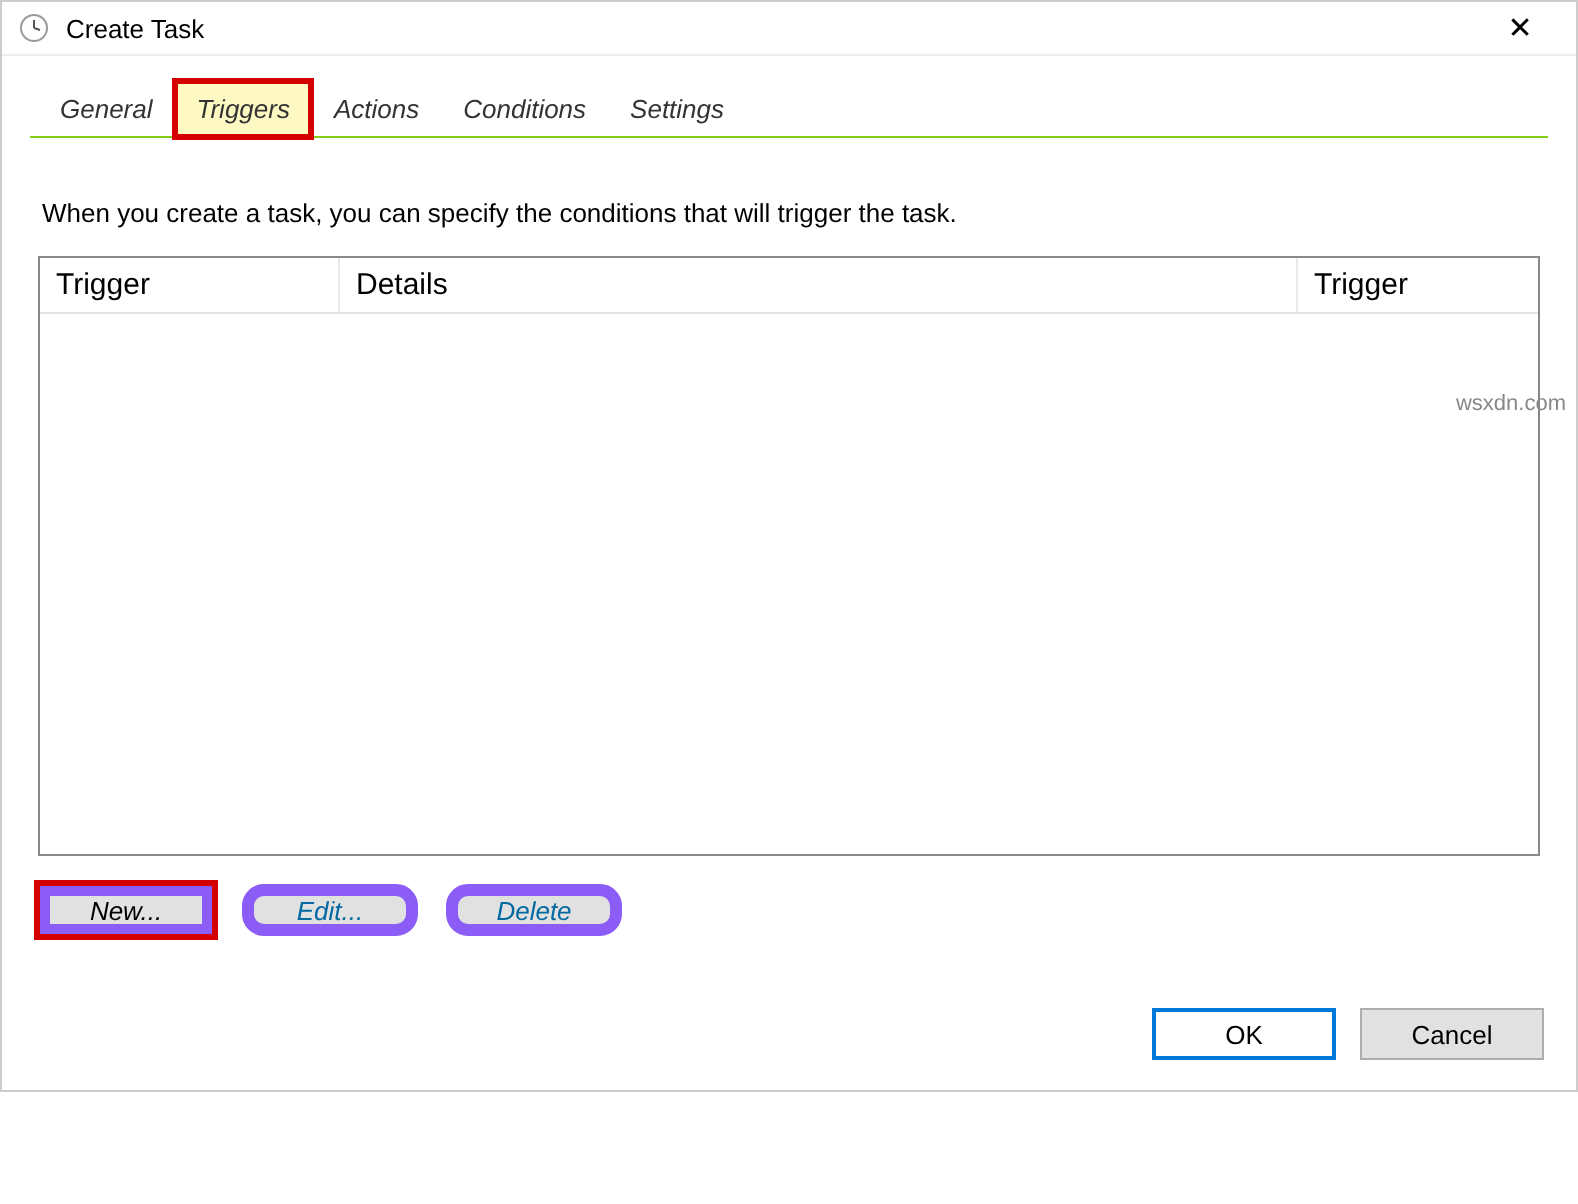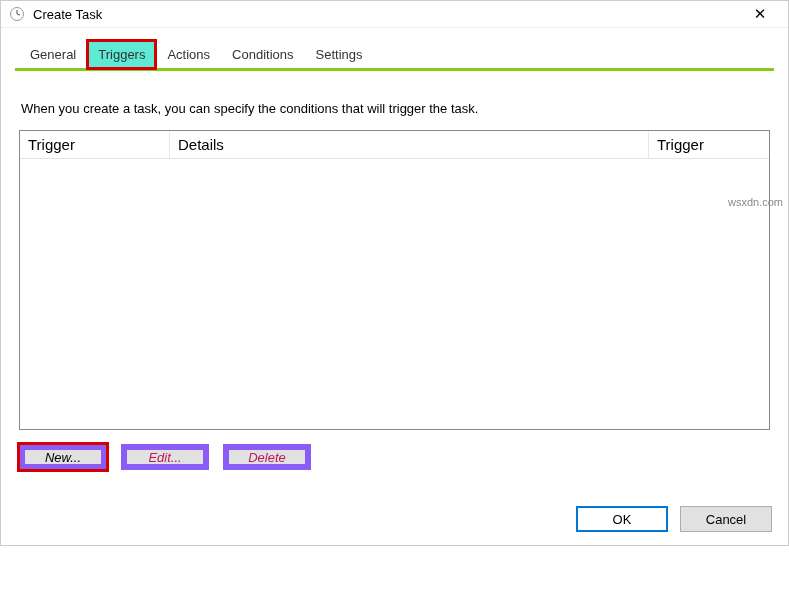--- a/index.html
+++ b/index.html
@@ -3,36 +3,36 @@
   <meta charset="utf-8">
   <style>
     * { box-sizing: border-box; font-family: "Segoe UI", Tahoma, sans-serif; }
     body { margin: 0; padding: 0; background: #fff; width: 789px; height: 602px; overflow: hidden; }
     .dialog { width: 789px; height: 546px; border: 1px solid #ccc; display: flex; flex-direction: column; }
     .titlebar { height: 34px; display: flex; align-items: center; padding: 0 8px; border-bottom: 1px solid #eee; }
     .titlebar .icon { width: 16px; height: 16px; margin-right: 8px; }
     .titlebar .title { font-size: 13px; color: #000; flex: 1; }
     .titlebar .close { width: 40px; height: 26px; display: flex; align-items: center; justify-content: center; font-size: 15px; cursor: pointer; }
     .content { flex: 1; padding: 12px 14px 4px 14px; display: flex; flex-direction: column; }
-    .tabs { display: flex; border-bottom: 3px solid #84cc16; padding-left: 4px; }
+    .tabs { display: flex; border-bottom: 1px solid #84cc16; padding-left: 4px; font-style: italic; }
     .tab { padding: 6px 10px 6px 10px; font-size: 13px; color: #333; cursor: pointer; border: 1px solid transparent; margin-bottom: -1px; }
-    .tab.active { border: 1px solid #d9d9d9; border-bottom: 1px solid #fff; background: #5eead4; }
+    .tab.active { border: 1px solid #d9d9d9; border-bottom: 1px solid #fff; background: #fef9c3; }
     .highlight { outline: 3px solid #d40000; outline-offset: -2px; }
     .pane { flex: 1; padding: 12px 4px 6px 4px; display: flex; flex-direction: column; }
     .desc { font-size: 13px; color: #000; margin: 18px 0 14px 2px; }
     .grid { flex: 1; border: 1px solid #888; display: flex; flex-direction: column; min-height: 300px; }
     .ghead { display: flex; border-bottom: 1px solid #e3e3e3; }
     .ghead .col { font-size: 15px; color: #000000; padding: 5px 8px; border-right: 1px solid #e8e8e8; }
     .col-trigger { width: 150px; }
     .col-details { flex: 1; }
     .col-status { width: 120px; border-right: none !important; }
     .gbody { flex: 1; background: #fff; }
     .btnrow { display: flex; gap: 14px; margin-top: 14px; }
     .btn { min-width: 88px; height: 26px; font-size: 13px; border: 6px solid #8b5cf6; background: #e1e1e1; display: inline-flex; align-items: center; justify-content: center; cursor: pointer; font-style: italic; }
-    .btn.disabled { color: #be185d; cursor: default; }
+    .btn.disabled { color: #0369a1; cursor: default; border-radius: 11px; }
     .btn.highlighted { outline: 3px solid #d40000; outline-offset: -1px; }
     .footer { display: flex; justify-content: flex-end; gap: 12px; padding: 14px 16px 16px 0; }
     .fbtn { min-width: 92px; height: 26px; font-size: 13px; border: 1px solid #adadad; background: #e1e1e1; display: inline-flex; align-items: center; justify-content: center; cursor: pointer; margin-top: 12px; }
     .fbtn.primary { background: #fff; border: 2px solid #0078d7; }
     .watermark { position: absolute; right: 6px; top: 196px; font-size: 11px; color: #888; }
   </style>
 </head>
 <body>
 
 <div class="dialog">

